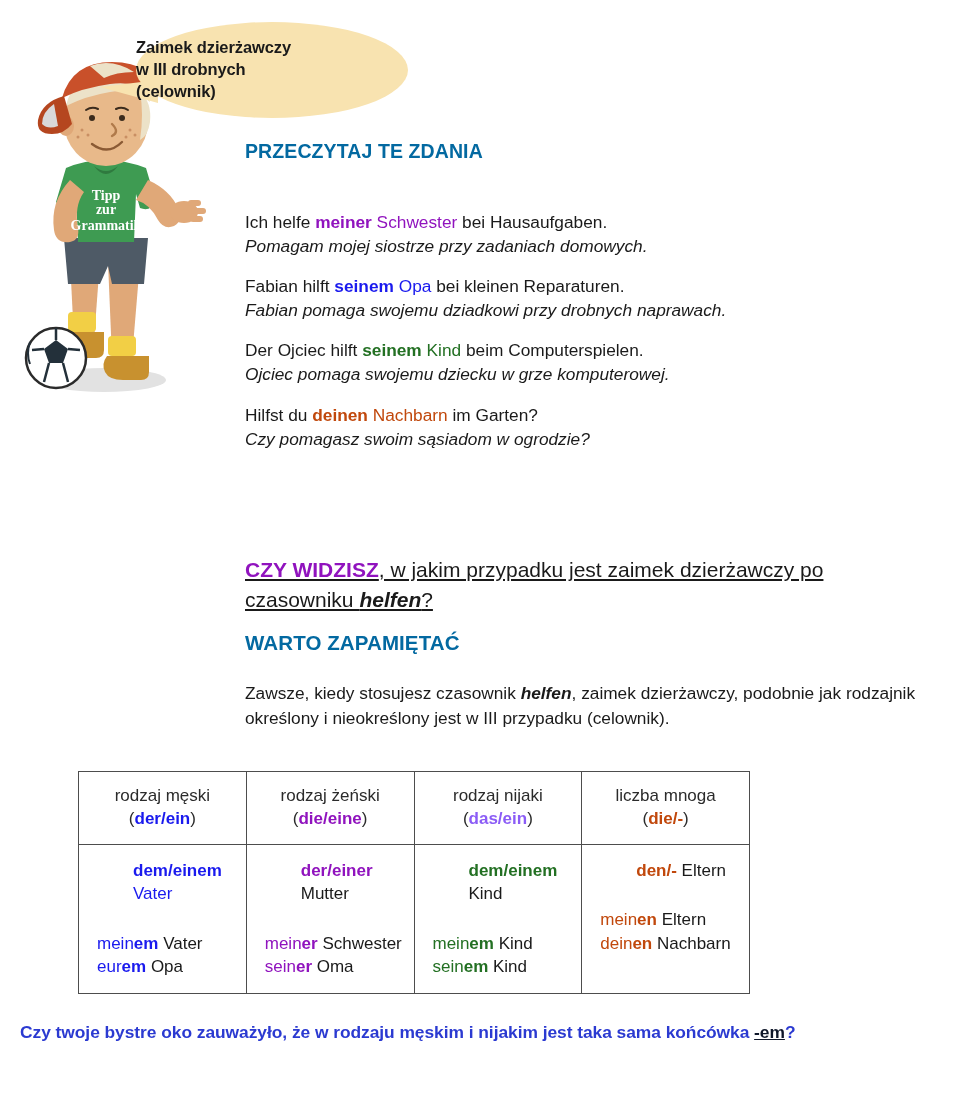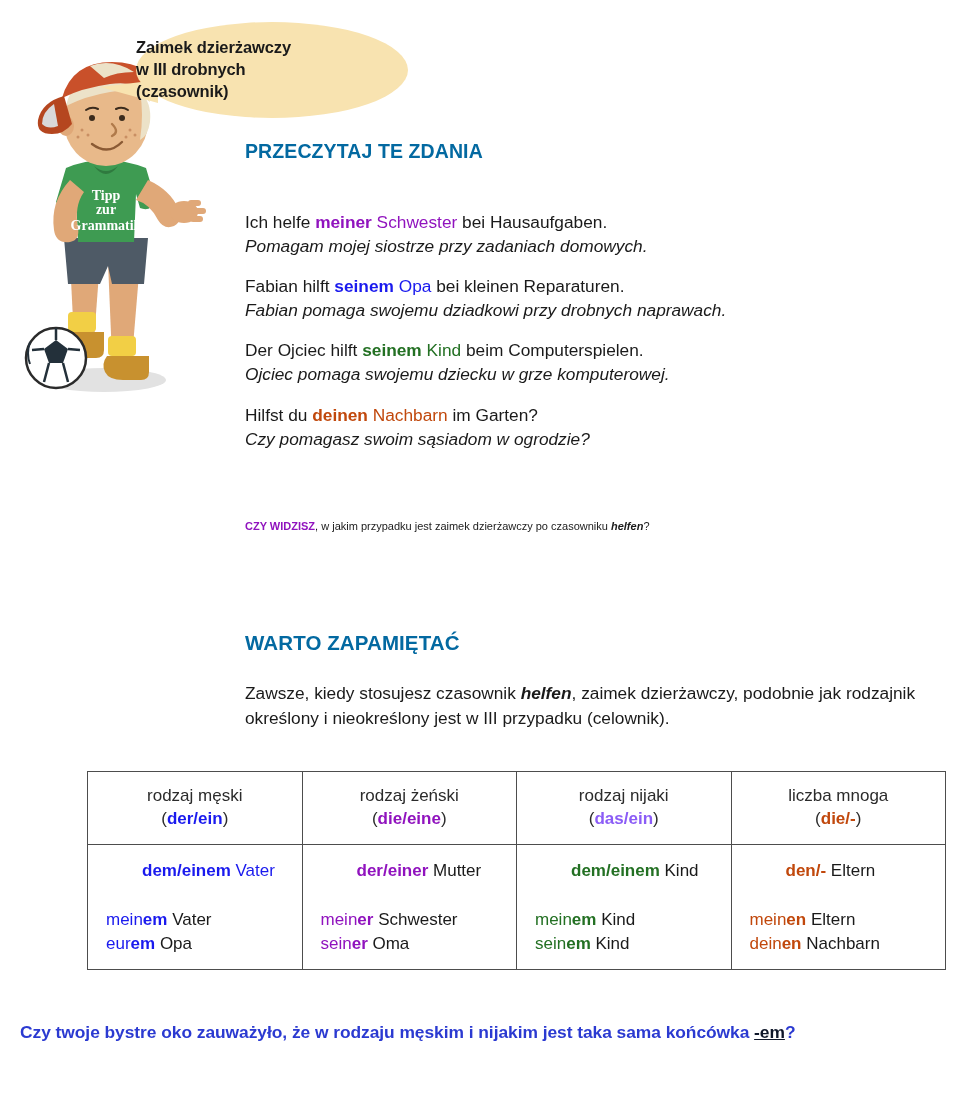--- a/index.html
+++ b/index.html
@@ -83,44 +83,45 @@
     line-height: 1.38;
   }
   .sentence-pair { margin-bottom: 16.5px; }
   .sentence-de { color: #1a1a1a; white-space: nowrap; }
   .sentence-pl { font-style: italic; color: #1a1a1a; white-space: nowrap; }
 
   
   #see-block {
     position: absolute;
     left: 245px;
-    top: 519px;
+    top: 555px;
     width: 690px;
-    font-size: 11px;
+    font-size: 21px;
     line-height: 1.42;
+    text-decoration: underline;
   }
   #see-block .lead { color: #9013be; font-weight: bold; }
   .w-bolditalic { font-weight: bold; font-style: italic; }
 
   
   #remember-text {
     position: absolute;
     left: 245px;
     top: 681px;
     width: 690px;
     font-size: 17.3px;
     line-height: 1.45;
   }
 
   
   #declension-table {
     position: absolute;
-    left: 87px;
+    left: 78px;
     top: 771px;
-    width: 859px;
+    width: 672px;
     border-collapse: collapse;
     table-layout: fixed;
   }
   #declension-table td {
     border: 1.6px solid #4d4d4d;
     vertical-align: top;
     padding: 0;
   }
   #declension-table .head-cell {
     text-align: center;
@@ -220,21 +221,21 @@
   <path d="M48 288 L48 300 M24 310 L36 309 M72 310 L60 309 M36 342 L41 323 M60 342 L55 323" stroke="#23303a" stroke-width="2.5" fill="none"></path>
   <path d="M22 302 q-4 12 0 22" stroke="#23303a" stroke-width="2" fill="none"></path>
 </svg>
 
 <div id="speech-bubble">
   <div class="bubble-tail"></div>
   <div class="bubble-body"></div>
   <div class="bubble-text">
     <span>Zaimek dzierżawczy</span>
     <span>w III drobnych</span>
-    <span>(czasownik)</span>
+    <span>(celownik)</span>
   </div>
 </div>
 
 <div class="section-heading" id="heading-read">PRZECZYTAJ TE ZDANIA</div>
 
 <div id="sentences">
     <div class="sentence-pair">
       <div class="sentence-de"><span>Ich helfe </span><span style="color: rgb(144, 19, 190); font-weight: bold;">meiner</span><span style="color: rgb(144, 19, 190);"> Schwester</span><span> bei Hausaufgaben.</span></div>
       <div class="sentence-pl">Pomagam mojej siostrze przy zadaniach domowych.</div>
     </div>

